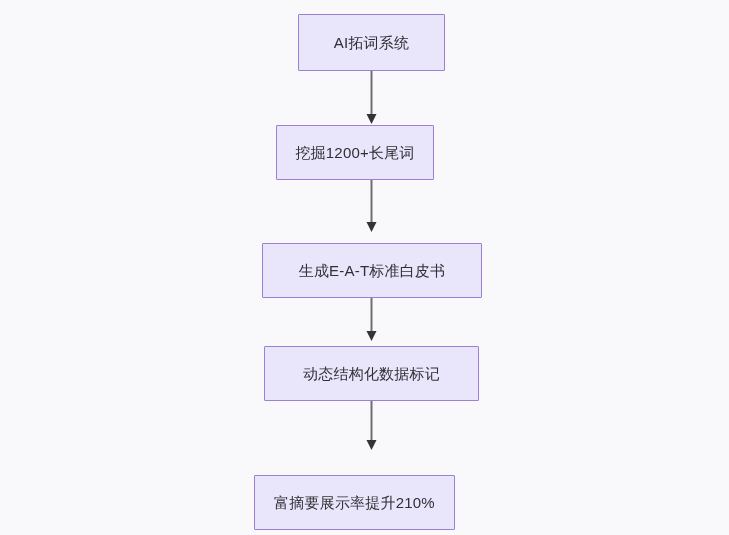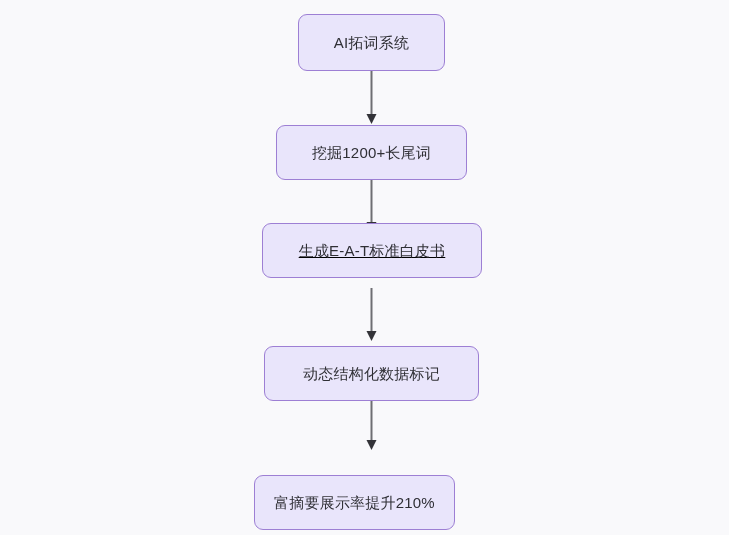--- a/index.html
+++ b/index.html
@@ -23,34 +23,34 @@
 
   
   .node {
     position: absolute;
     box-sizing: border-box;
     background: #e9e5fb;
     border: 1.5px solid #9d7fd4;
     display: flex;
     align-items: center;
     justify-content: center;
-    border-radius: 9px;
+    border-radius: 1px;
   }
   .node-label {
     font-size: 15px;
     line-height: 1.2;
     color: #2f2f35;
     letter-spacing: 0.2px;
     white-space: nowrap;
     text-align: center;
   }
 
   .node-1 { left: 298px; top: 14px;  width: 147px; height: 57px; }
-  .node-2 { left: 276px; top: 125px; width: 191px; height: 55px; }
-  .node-3 { left: 262px; top: 223px; width: 220px; height: 55px; text-decoration: underline; }
+  .node-2 { left: 276px; top: 125px; width: 158px; height: 55px; }
+  .node-3 { left: 262px; top: 243px; width: 220px; height: 55px; }
   .node-4 { left: 264px; top: 346px; width: 215px; height: 55px; }
   .node-5 { left: 254px; top: 475px; width: 201px; height: 55px; }
 
   
   .connector {
     position: absolute;
     left: 0;
     top: 0;
     width: 729px;
     height: 535px;

